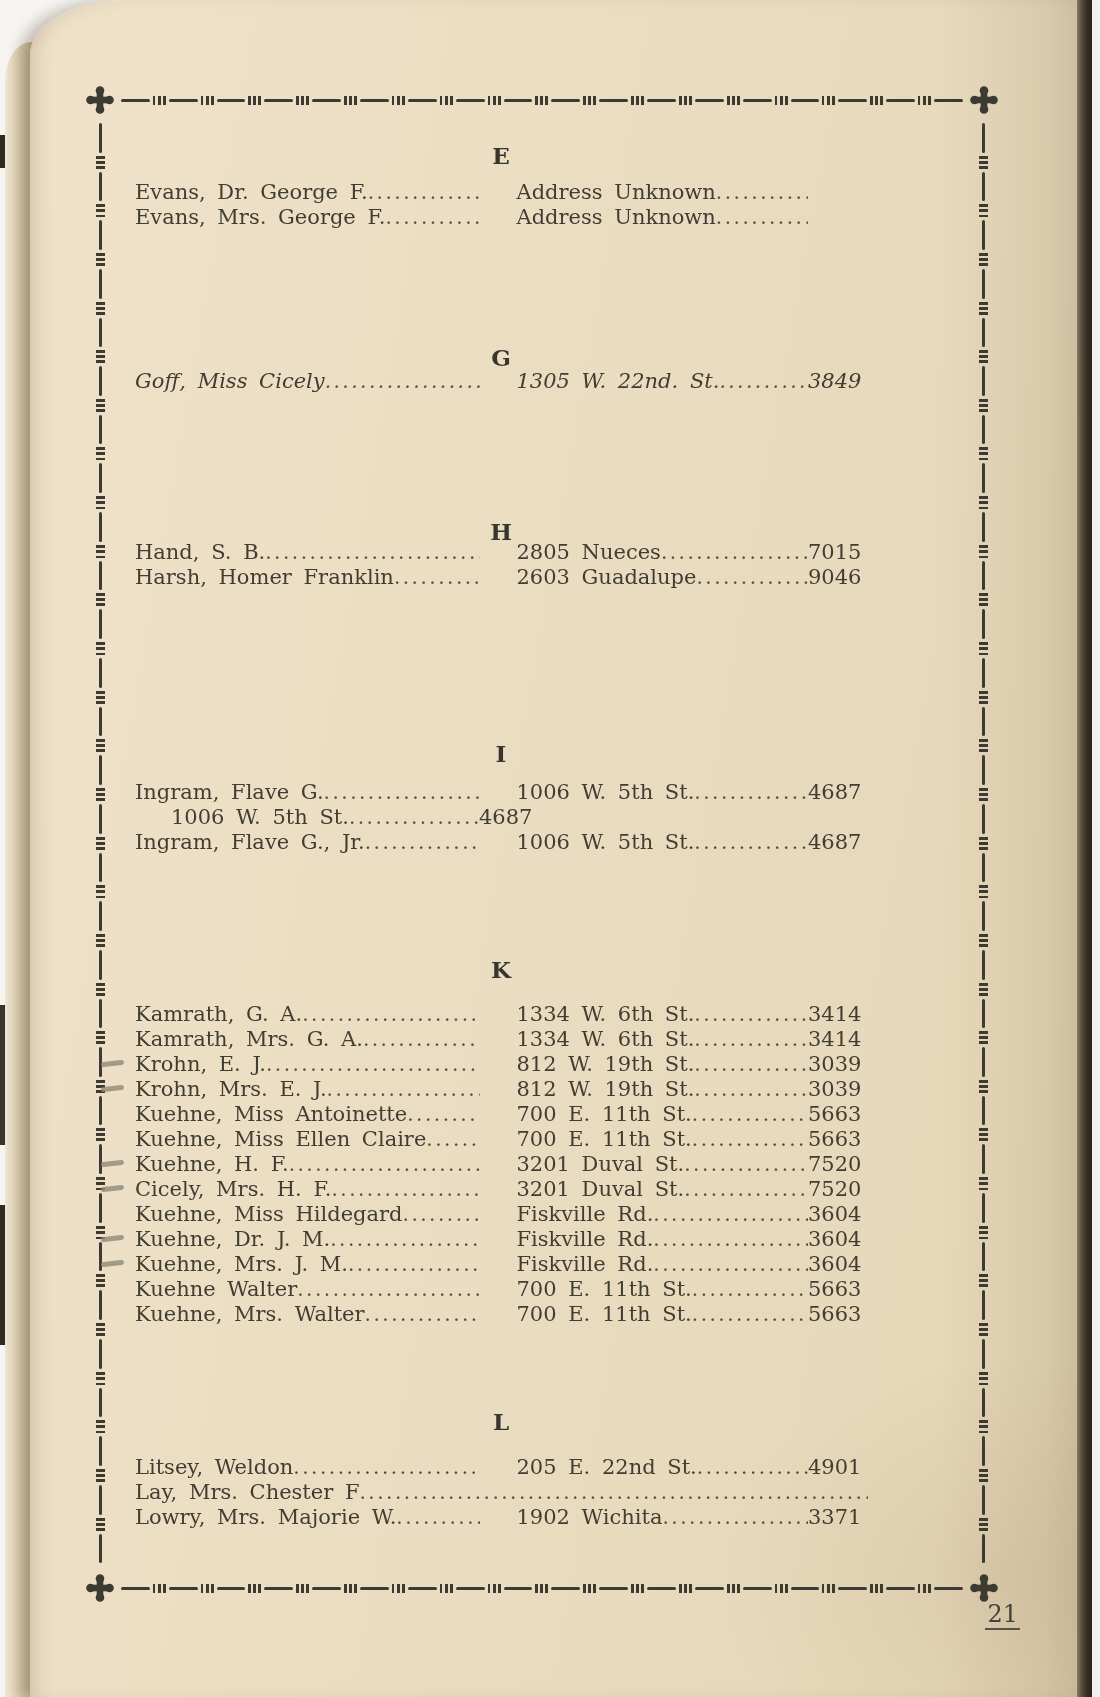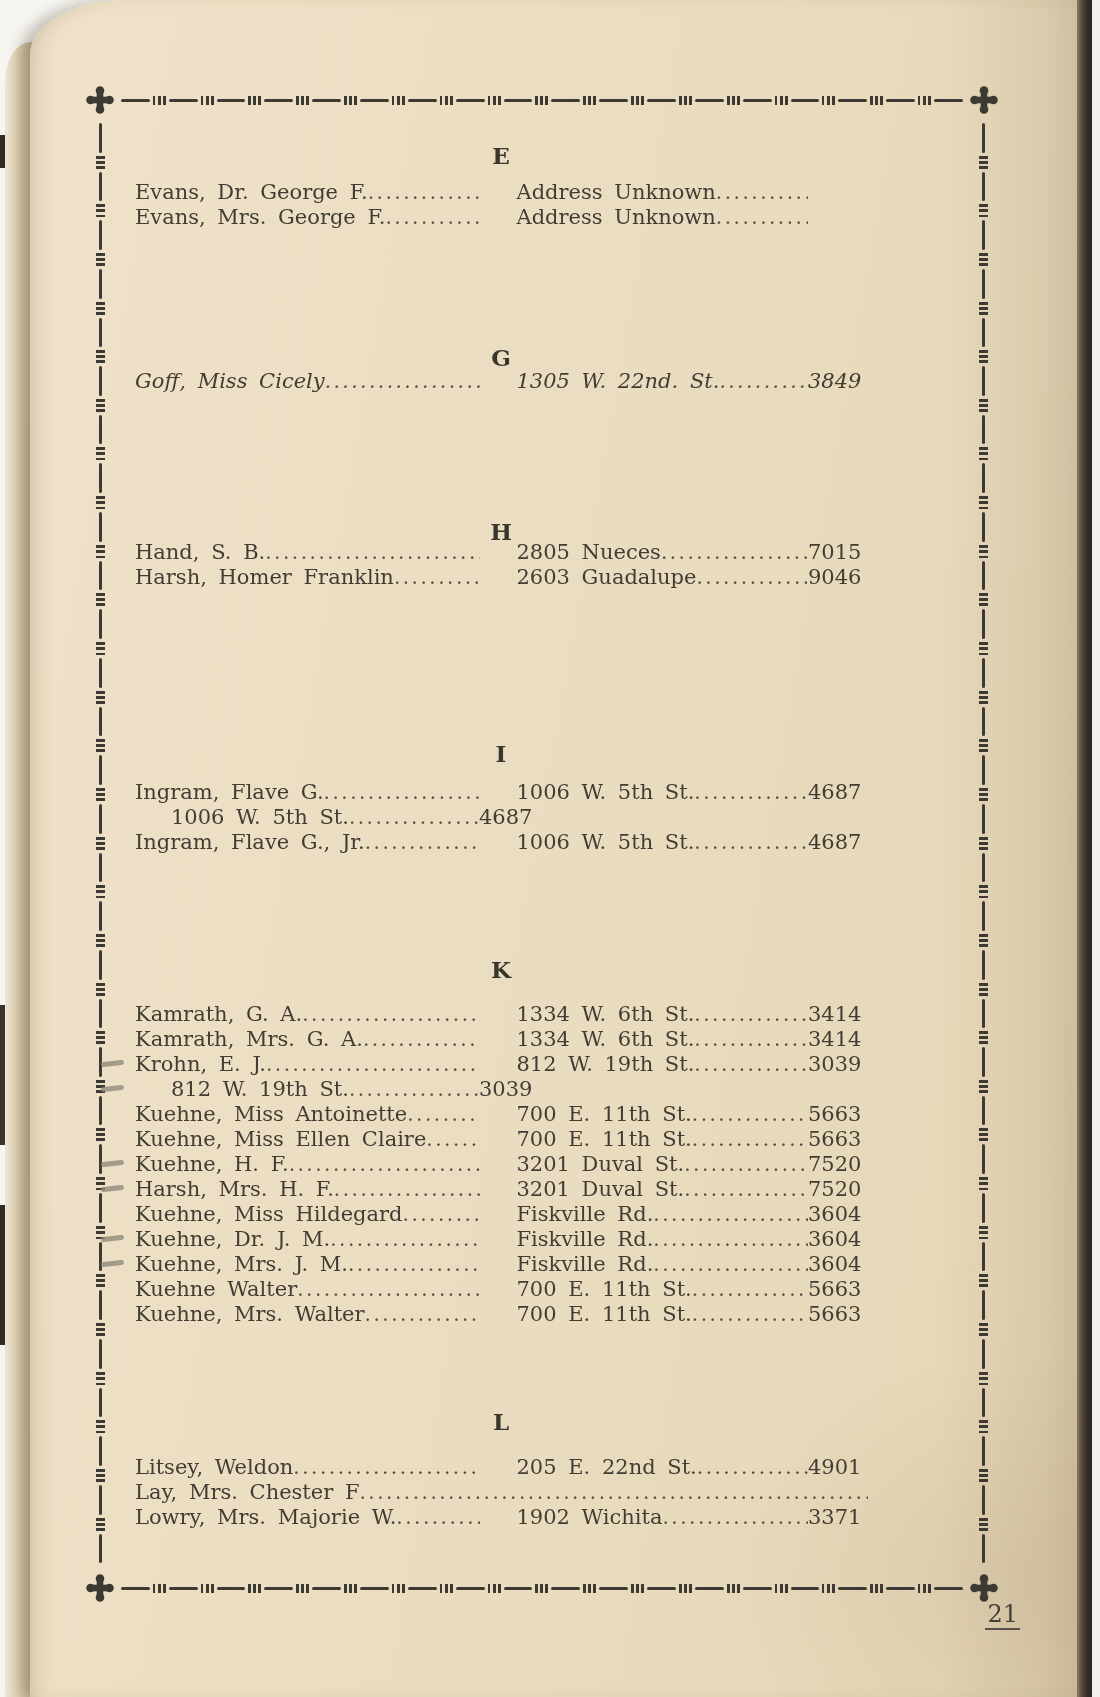--- a/index.html
+++ b/index.html
@@ -453,20 +453,24 @@
             <span class="lead"></span>
           </span>
           <span class="addrbox">
             <span class="ad">812 W. 19th St.</span>
             <span class="lead"></span>
           </span>
           <span class="phone">3039</span>
         </div>
         <div class="entry-row">
           <span class="pencil-mark"></span>
+          <span class="namebox">
+            <span class="nm">Krohn, Mrs. E. J.</span>
+            <span class="lead"></span>
+          </span>
           <span class="addrbox">
             <span class="ad">812 W. 19th St.</span>
             <span class="lead"></span>
           </span>
           <span class="phone">3039</span>
         </div>
         <div class="entry-row">
           <span class="namebox">
             <span class="nm">Kuehne, Miss Antoinette</span>
             <span class="lead"></span>
@@ -496,21 +500,21 @@
           </span>
           <span class="addrbox">
             <span class="ad">3201 Duval St.</span>
             <span class="lead"></span>
           </span>
           <span class="phone">7520</span>
         </div>
         <div class="entry-row">
           <span class="pencil-mark"></span>
           <span class="namebox">
-            <span class="nm">Harsh, Mrs. H. F.</span>
+            <span class="nm">Cicely, Mrs. H. F.</span>
             <span class="lead"></span>
           </span>
           <span class="addrbox">
             <span class="ad">3201 Duval St.</span>
             <span class="lead"></span>
           </span>
           <span class="phone">7520</span>
         </div>
         <div class="entry-row">
           <span class="namebox">

